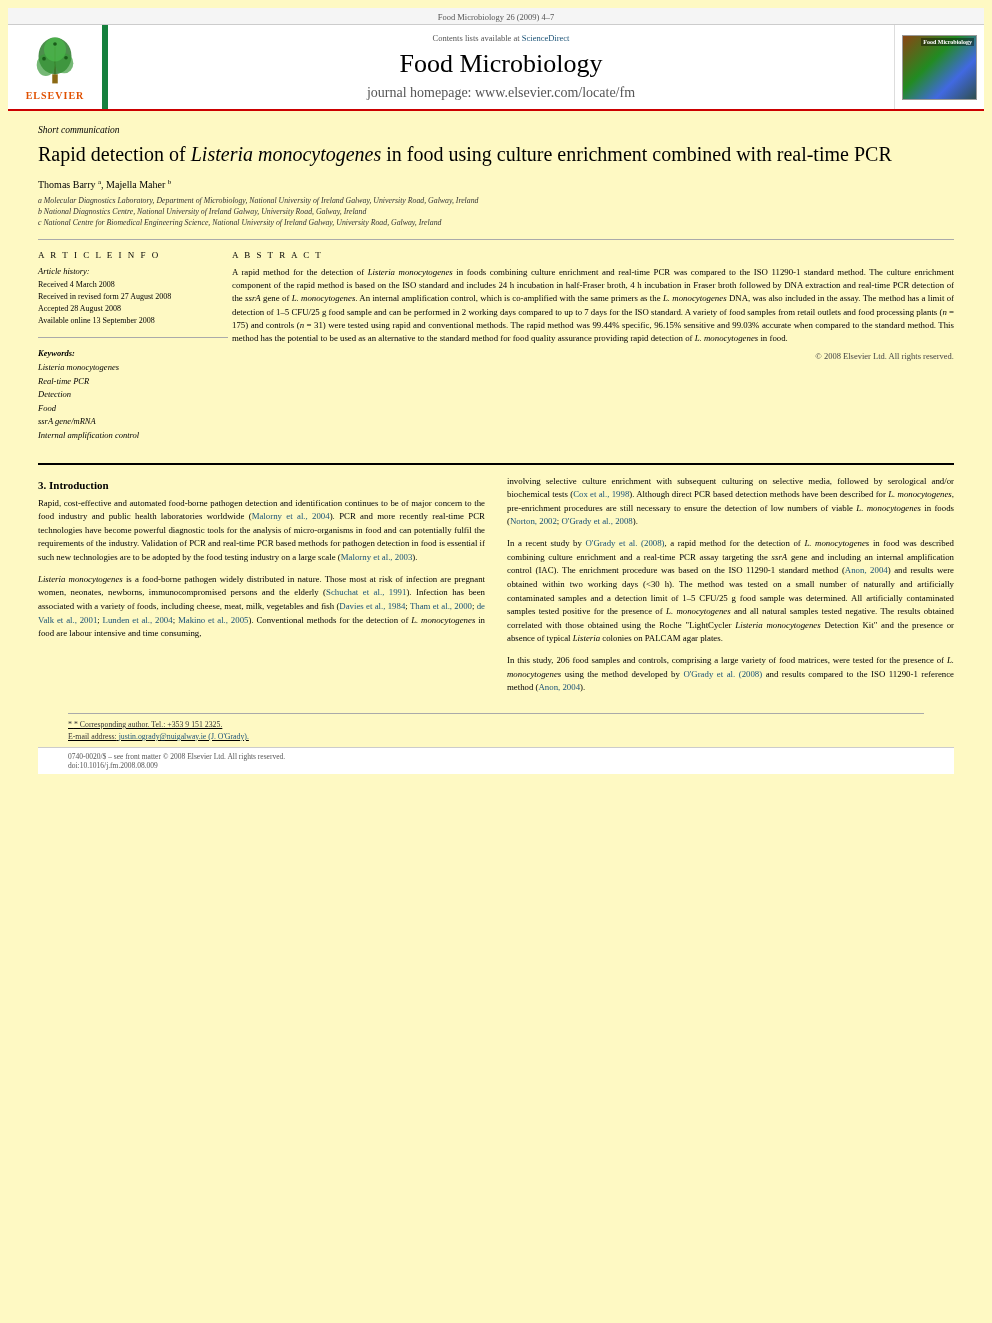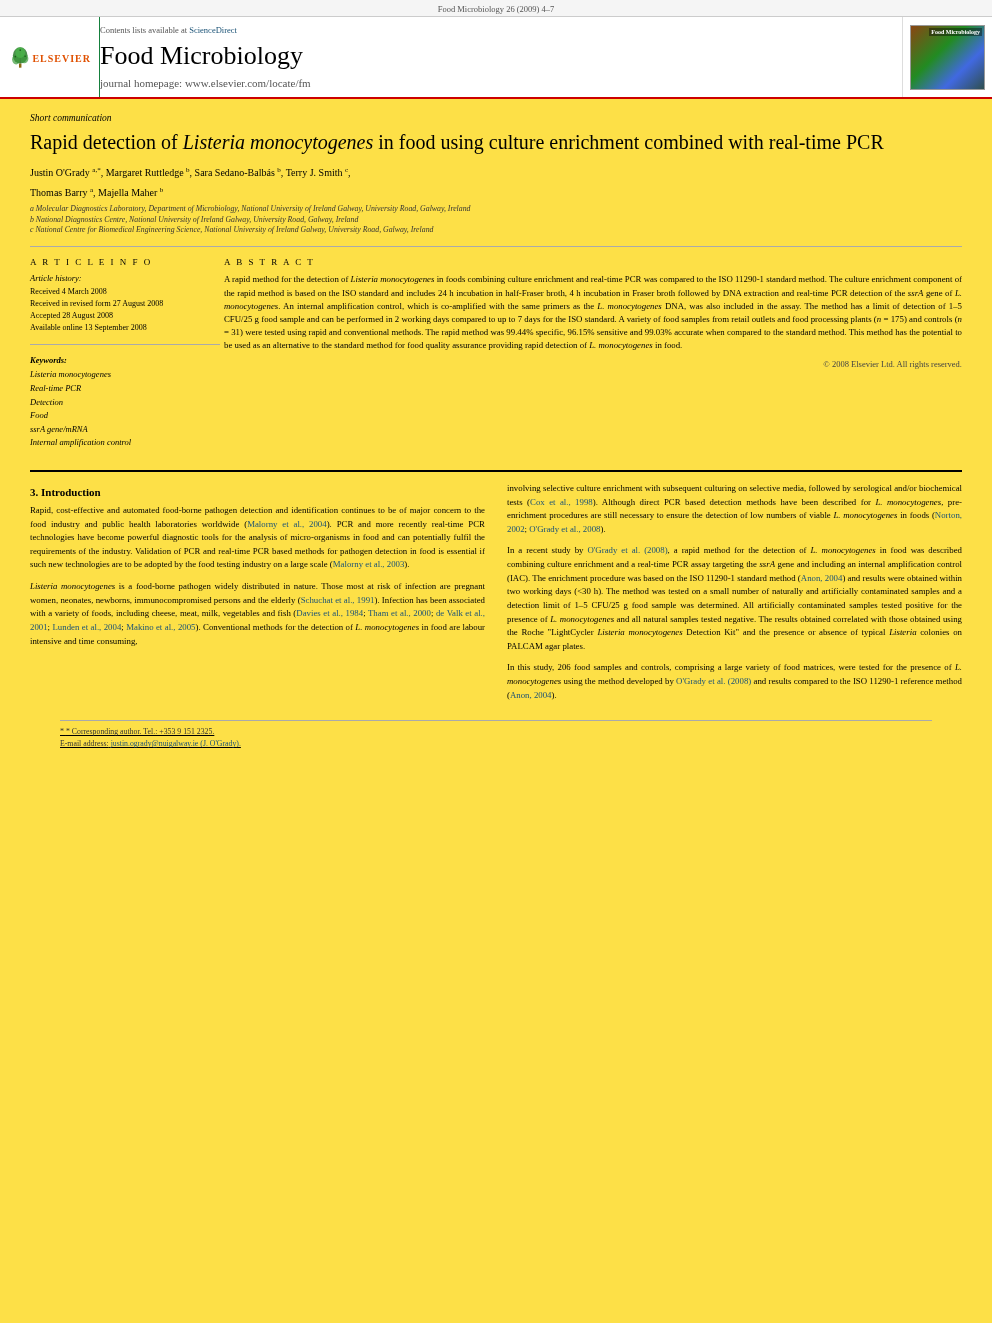--- a/index.html
+++ b/index.html
@@ -8,22 +8,22 @@
       font-family: 'Times New Roman', Times, serif;
       font-size: 9.5px;
       color: #000;
       width: 992px;
       min-height: 1323px;
     }
 
     .page-wrapper {
       width: 992px;
       min-height: 1323px;
-      background: #fde047;
-      padding: 0;
+      background: #fef9c3;
+      padding: 8px;
     }
 
     
     .header-bar {
       background: #f5f5f5;
       border-bottom: 1px solid #ccc;
       text-align: center;
       padding: 4px 0 2px 0;
       font-size: 8.5px;
       color: #555;
@@ -32,45 +32,45 @@
     .journal-header {
       display: flex;
       align-items: stretch;
       border-bottom: 2px solid #c00;
       background: #fff;
     }
 
     .elsevier-logo {
       width: 100px;
       display: flex;
-      flex-direction: row;
+      flex-direction: column;
       align-items: center;
       justify-content: center;
       padding: 8px;
-      border-right: 1px solid #15803d;
+      border-right: 6px solid #15803d;
     }
 
     .elsevier-tree {
       width: 60px;
       height: 55px;
     }
 
     .elsevier-label {
       font-size: 10px;
       color: #e05000;
       font-weight: bold;
       letter-spacing: 1px;
       margin-top: 2px;
     }
 
     .journal-center {
       flex: 1;
       display: flex;
       flex-direction: column;
-      align-items: flex-start;
+      align-items: center;
       justify-content: center;
       padding: 8px 0;
     }
 
     .science-direct-link {
       font-size: 8.5px;
       color: #555;
       margin-bottom: 2px;
     }
 
@@ -81,21 +81,21 @@
 
     .journal-title-main {
       font-size: 26px;
       font-family: 'Times New Roman', serif;
       color: #000;
       font-weight: normal;
       margin: 4px 0;
     }
 
     .journal-homepage {
-      font-size: 11px;
+      font-size: 14px;
       color: #555;
       margin-top: 2px;
     }
 
     .food-micro-thumb {
       width: 90px;
       display: flex;
       align-items: center;
       justify-content: center;
       padding: 6px;
@@ -357,23 +357,20 @@
   </div>
 
   <div class="main-content">
 
     <div class="section-label">Short communication</div>
 
     <div class="article-title">
       <span>Rapid detection of </span><em>Listeria monocytogenes</em><span> in food using culture enrichment combined with real-time PCR</span>
     </div>
 
-    <div class="authors-line">
-      <span>Justin O'Grady <sup>a,*</sup>, Margaret Ruttledge <sup>b</sup>, Sara Sedano-Balbás <sup>b</sup>, Terry J. Smith <sup>c</sup>,</span>
-    </div>
     <div class="authors-line">
       <span>Thomas Barry <sup>a</sup>, Majella Maher <sup>b</sup></span>
     </div>
 
     <div class="affiliations">
       <div>a Molecular Diagnostics Laboratory, Department of Microbiology, National University of Ireland Galway, University Road, Galway, Ireland</div>
       <div>b National Diagnostics Centre, National University of Ireland Galway, University Road, Galway, Ireland</div>
       <div>c National Centre for Biomedical Engineering Science, National University of Ireland Galway, University Road, Galway, Ireland</div>
     </div>
 
@@ -450,15 +447,19 @@
       <div class="footer-note">
         <span class="footnote-star">*</span>
         <span>* Corresponding author. Tel.: +353 9 151 2325.</span>
       </div>
       <div class="footer-note">
         <span>E-mail address:</span>
         <a>justin.ogrady@nuigalway.ie (J. O'Grady).</a>
       </div>
     </div>
 
+    <div class="footer-bottom-bar">
+      <div>0740-0020/$ – see front matter © 2008 Elsevier Ltd. All rights reserved.</div>
+      <div>doi:10.1016/j.fm.2008.08.009</div>
+    </div>
 
   </div>
 </div>
 
 </body></html>

